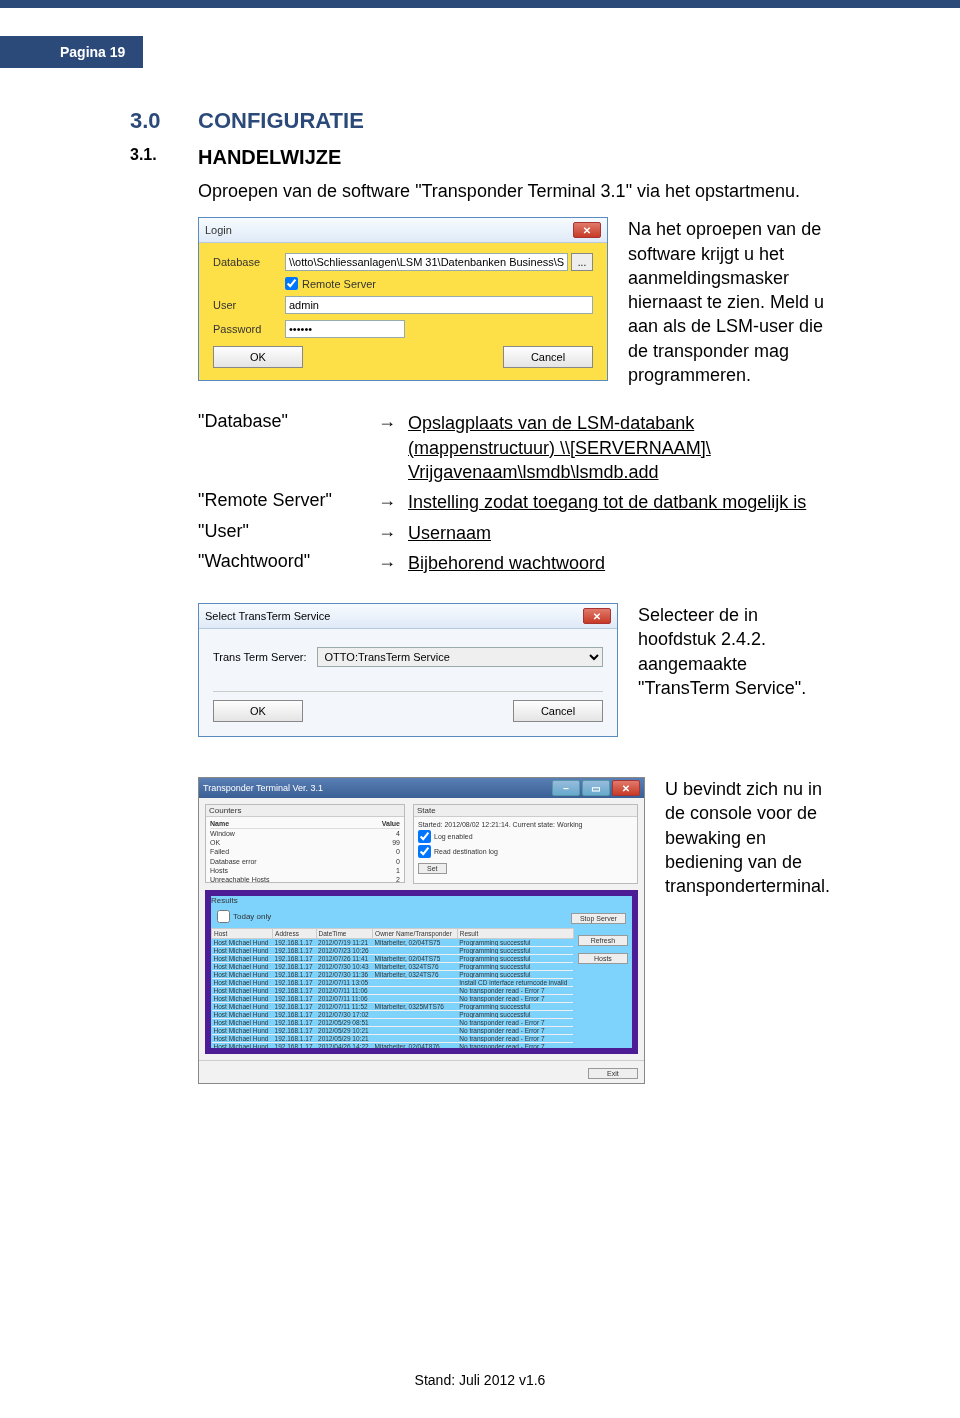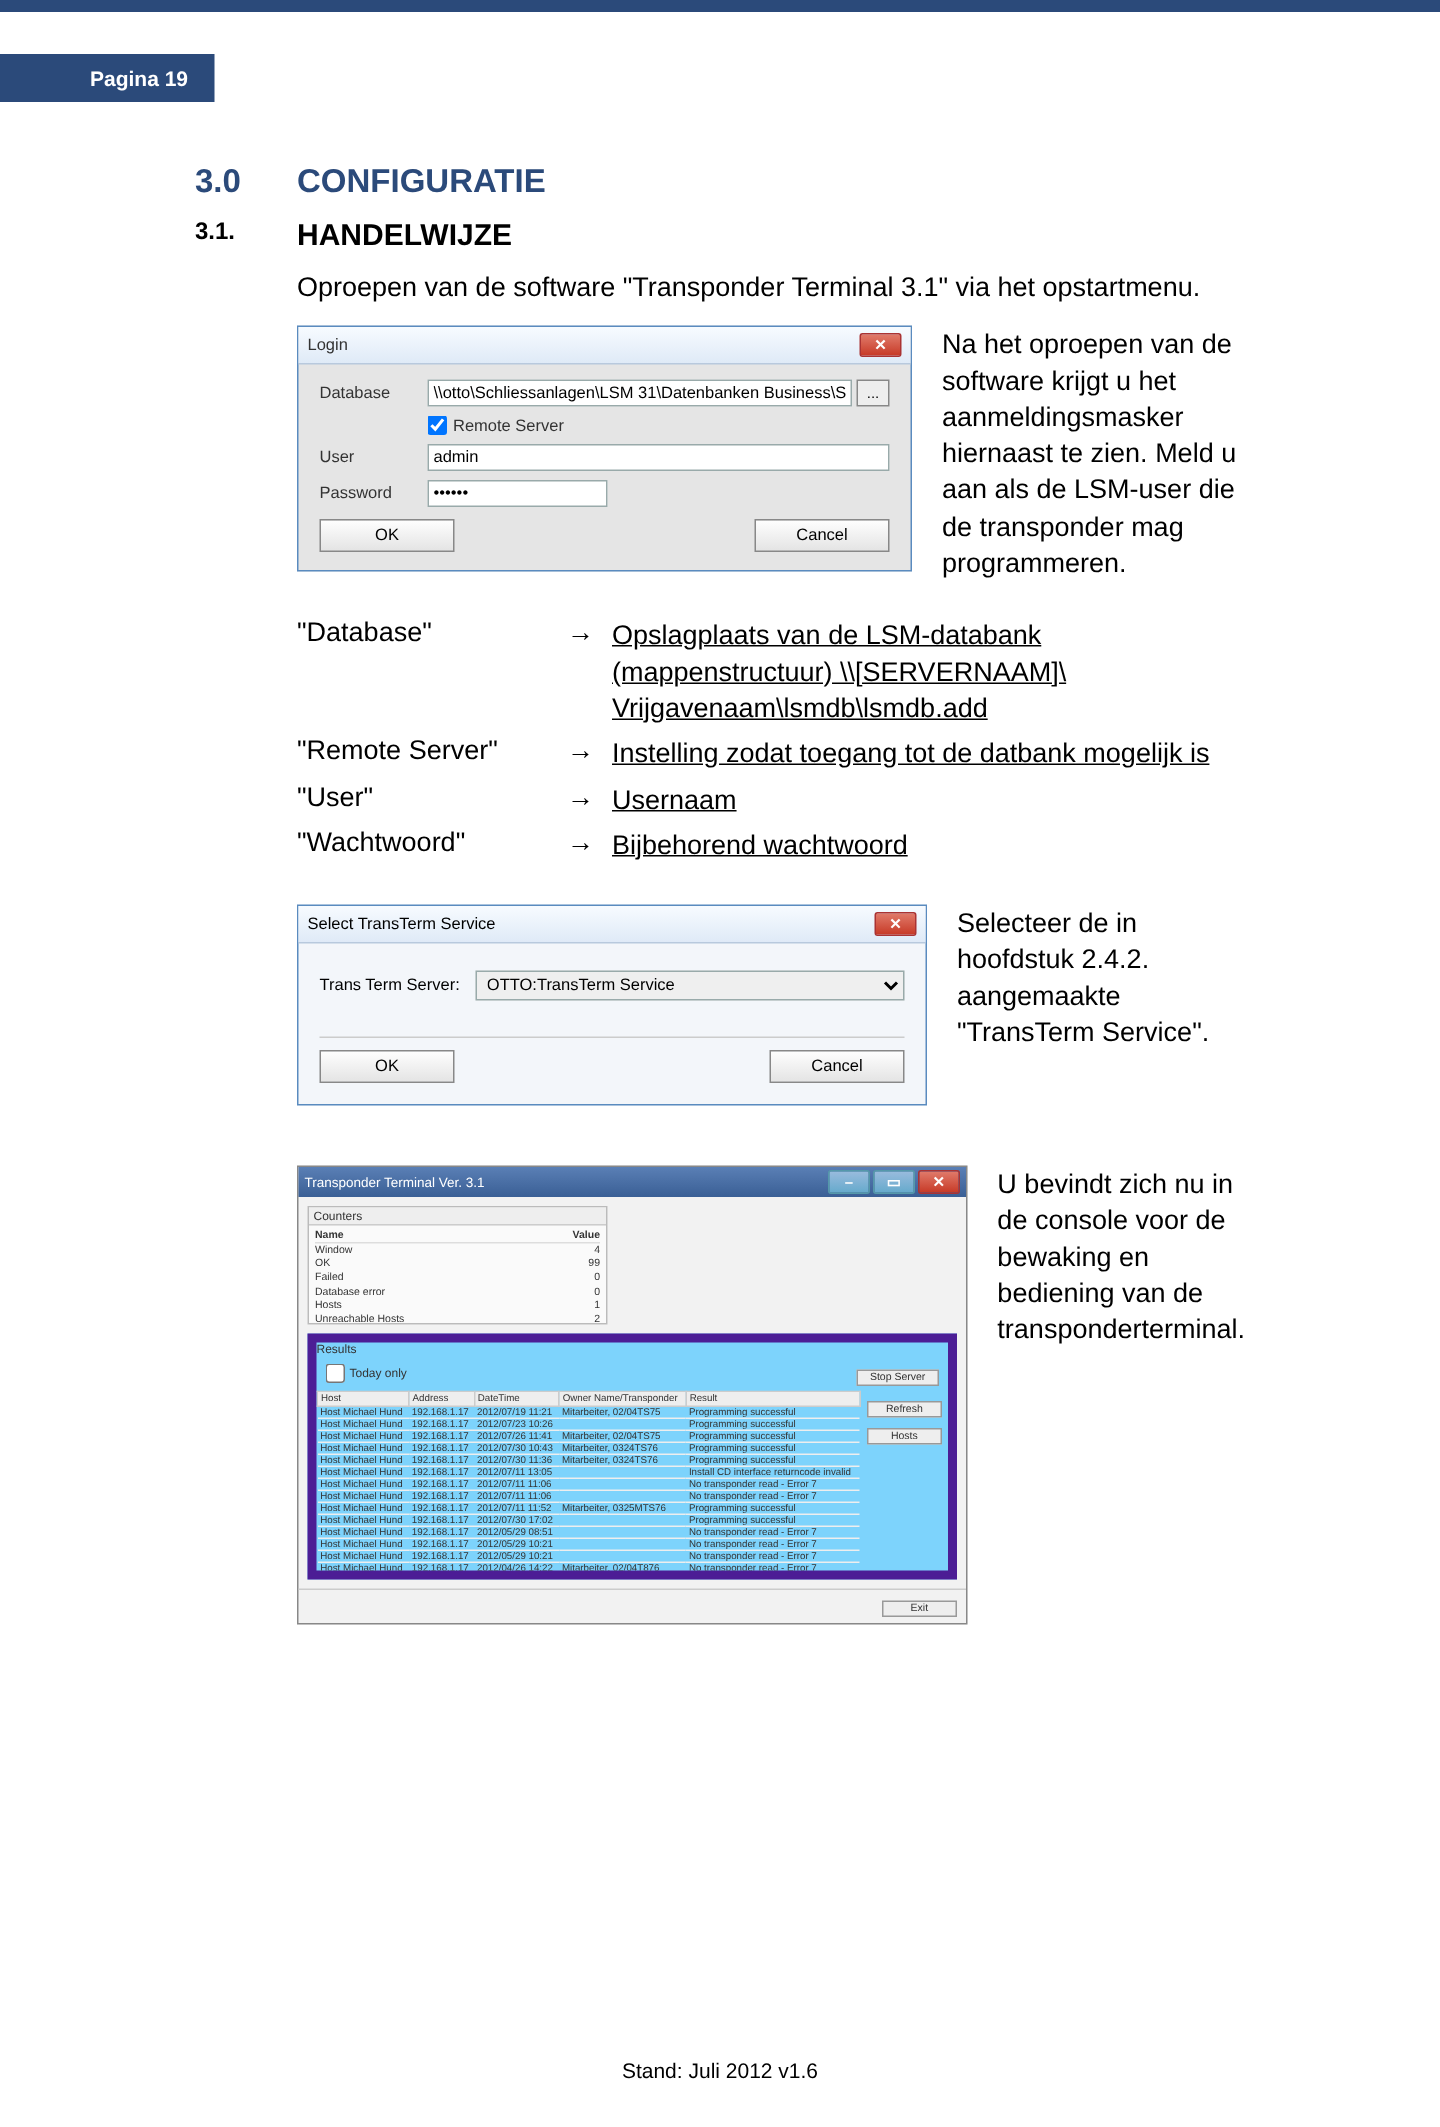--- a/index.html
+++ b/index.html
@@ -56,21 +56,21 @@
   .sec-num { color: #2b4a7a; font-weight: bold; font-size: 22px; min-width: 50px; }
   .sec-head { color: #2b4a7a; font-weight: bold; font-size: 22px; }
   .sub-num { font-weight: bold; font-size: 16px; min-width: 50px; }
   .sub-head { font-weight: bold; font-size: 20px; }
   .body-text { margin-left: 68px; font-size: 18px; line-height: 1.35; }
   .row-flex { display: flex; align-items: flex-start; gap: 20px; margin-top: 14px; margin-left: 68px; }
   .row-flex .side-text { flex: 1; font-size: 18px; line-height: 1.35; }
 
   
   .login-dialog {
-    width: 410px; border: 1px solid #5a8bbf; background: #e5e5e5;
+    width: 410px; border: 1px solid #5a8bbf; background: #fde047;
     font-size: 11px; color: #333;
   }
   .dlg-titlebar {
     display: flex; justify-content: space-between; align-items: center;
     background: linear-gradient(#f7fbff,#dfeaf7); padding: 4px 6px;
     border-bottom: 1px solid #b8c9dd;
   }
   .dlg-titlebar .ttl { font-weight: normal; }
   .dlg-close {
     width: 28px; height: 16px; background: linear-gradient(#e07a6a,#c73a27);
@@ -117,21 +117,21 @@
   .cpanel { border:1px solid #bbb; background:#fafafa; }
   .cpanel.left { width: 200px; height: 79px; }
   .cpanel.right { flex:1; height: 80px; }
   .cpanel .hdr { font-size:8px; background:#eee; padding:1px 3px; border-bottom:1px solid #ccc; }
   .counters { padding: 2px 4px; font-size: 7px; line-height: 1.3; }
   .crow { display:flex; justify-content:space-between; }
   .state-body { padding:4px; font-size:7px; }
   .chk { display:flex; align-items:center; gap:3px; margin:2px 0; }
   .tinybtn { display:inline-block; border:1px solid #999; background:#eee; padding:1px 8px; font-size:7px; margin-top:3px; }
   .results { margin: 0 6px 6px 6px; border:6px solid #4c1d95; background:#7dd3fc; }
-  .results .rtoolbar { display:flex; justify-content:space-between; align-items:flex-end; padding:3px 6px; }
+  .results .rtoolbar { display:flex; justify-content:space-between; align-items:center; padding:3px 6px; }
   .results table { width:100%; border-collapse:collapse; font-size:6.5px; }
   .results th { background:#eee; border:1px solid #ccc; padding:1px 2px; text-align:left; font-weight:normal; }
   .results td { border-bottom:1px solid #eee; padding:0 2px; white-space:nowrap; overflow:hidden; }
   .sidebtns { display:flex; flex-direction:column; gap:4px; padding:4px; }
   .sidebtns .tinybtn { width: 50px; text-align:center; }
   .results-wrap { display:flex; }
   .table-scroll { flex:1; max-height:120px; overflow:hidden; }
   .cfooter { display:flex; justify-content:flex-end; padding:4px 6px; border-top:1px solid #ccc; }
 
   .footer-text {
@@ -278,20 +278,35 @@
                 </div>
                 <div class="crow">
                   <span>Hosts</span>
                   <span>1</span>
                 </div>
                 <div class="crow">
                   <span>Unreachable Hosts</span>
                   <span>2</span>
                 </div>
               </div>
+          </div>
+        </div>
+        <div class="cpanel right">
+          <div class="hdr">State</div>
+          <div class="state-body">
+            <div>Started: 2012/08/02 12:21:14. Current state: Working</div>
+            <div class="chk">
+                <input type="checkbox" checked="" style="">
+                <span>Log enabled</span>
+              </div>
+            <div class="chk">
+                <input type="checkbox" checked="" style="">
+                <span>Read destination log</span>
+              </div>
+            <span class="tinybtn">Set</span>
           </div>
         </div>
       </div>
       <div class="results">
         <div class="hdr">Results</div>
         <div class="rtoolbar">
           <label class="chk">
               <input type="checkbox" style="">
               <span>Today only</span>
             </label>

